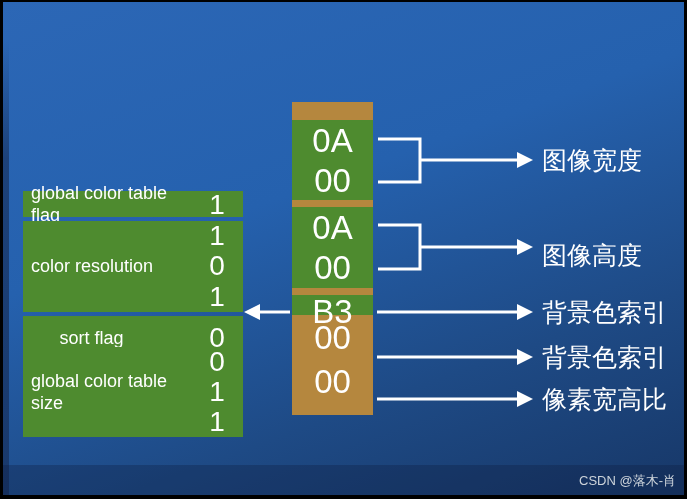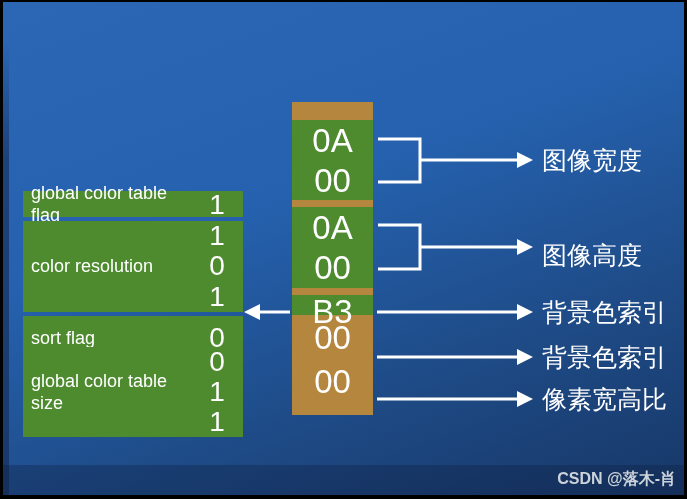--- a/index.html
+++ b/index.html
@@ -55,35 +55,35 @@
   .bit-row .lbl{
     flex:1;padding-left:8px;font-size:18px;line-height:1.25;max-width:155px;
   }
   .bit-row .bits{
     position:absolute;right:10px;top:0;bottom:0;width:32px;
     display:flex;flex-direction:column;justify-content:space-around;align-items:center;
   }
   .bit-row .bits span{font-size:28px;line-height:1;}
   .r1{top:191px;height:26px;}
   .r2{top:221px;height:91px;}
-  .r3{top:316px;height:44px;}
+  .r3{top:316px;height:44px;justify-content:center;}
   .r4{top:347px;height:90px;}
   
   svg.connectors{position:absolute;left:0;top:0;pointer-events:none;}
   svg.connectors path,svg.connectors line{stroke:#fff;stroke-width:3;fill:none;}
   svg.connectors polygon{fill:#fff;stroke:none;}
   
   .rlabel{
     position:absolute;left:542px;transform:translateY(-50%);
     color:#fff;font-size:25px;white-space:nowrap;line-height:1;
   }
   
   .watermark{
     position:absolute;right:11px;bottom:9px;
-    color:#ccd3da;font-size:16px;font-weight:bold;
+    color:#ccd3da;font-size:13px;
   }
 </style>
 </head>
 <body>
 
 <div class="stage">
 
 
   <div class="byte-col">
     <div class="cap"></div>

